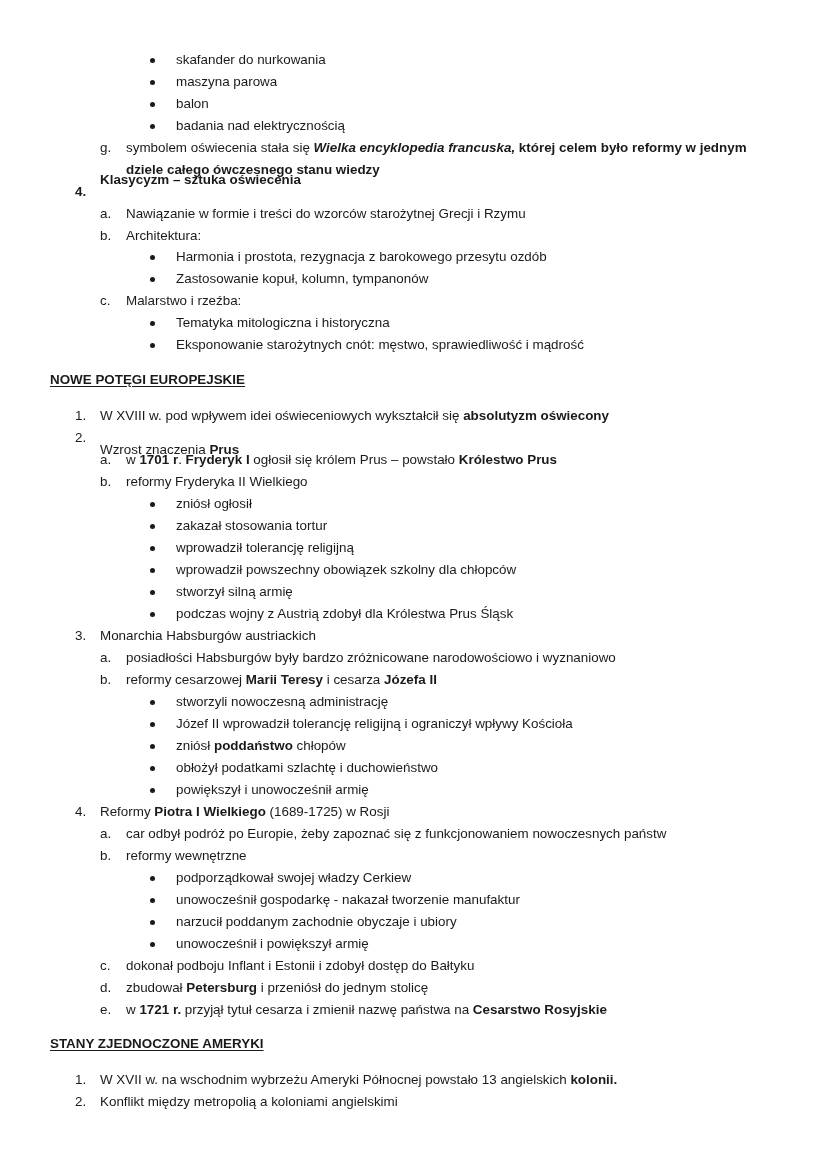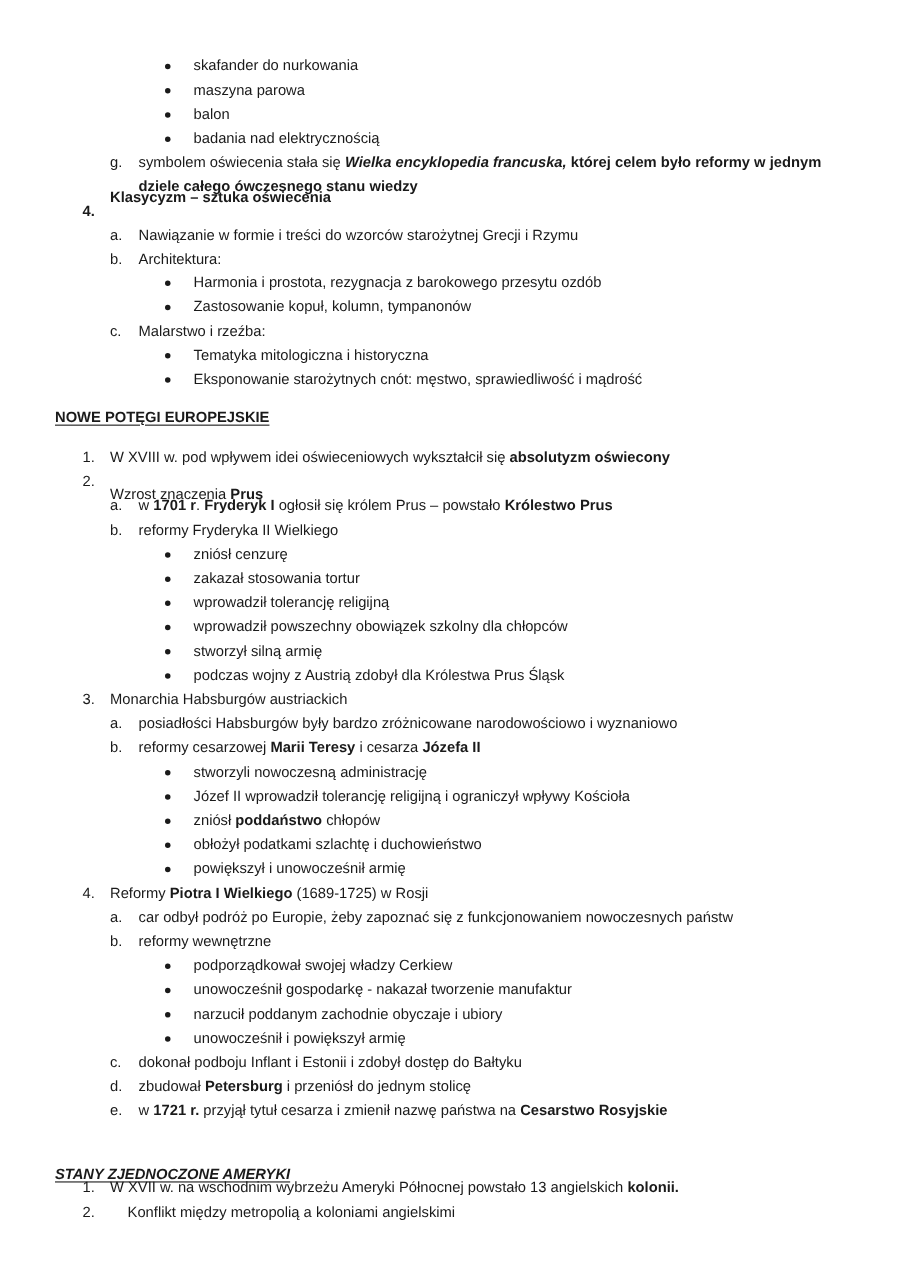--- a/index.html
+++ b/index.html
@@ -45,21 +45,21 @@
     <div class="line heading" style="left: 50px; top: 380px;"><span>NOWE POTĘGI EUROPEJSKIE</span></div>
     <span class="marker" style="left: 75px; top: 416px;">1.</span>
     <div class="line" style="left: 100px; top: 416px;"><span>W XVIII w. pod wpływem idei oświeceniowych wykształcił się </span><span class="" style="font-weight: bold;">absolutyzm oświecony</span></div>
     <span class="marker" style="left: 75px; top: 438px;">2.</span>
     <div class="line" style="left: 100px; top: 438px; margin-top: 12px;"><span>Wzrost znaczenia </span><span class="" style="font-weight: bold;">Prus</span></div>
     <span class="marker" style="left: 100px; top: 460px;">a.</span>
     <div class="line" style="left: 126px; top: 460px;"><span>w </span><span class="" style="font-weight: bold;">1701 r</span><span>. </span><span class="" style="font-weight: bold;">Fryderyk I</span><span> ogłosił się królem Prus – powstało </span><span class="" style="font-weight: bold;">Królestwo Prus</span></div>
     <span class="marker" style="left: 100px; top: 482px;">b.</span>
     <div class="line" style="left: 126px; top: 482px;"><span>reformy Fryderyka II Wielkiego</span></div>
     <span class="bullet" style="left: 150px; top: 504px;"></span>
-    <div class="line" style="left: 176px; top: 504px;"><span>zniósł cenzurę</span></div>
+    <div class="line" style="left: 176px; top: 504px;"><span>zniósł ogłosił</span></div>
     <span class="bullet" style="left: 150px; top: 526px;"></span>
     <div class="line" style="left: 176px; top: 526px;"><span>zakazał stosowania tortur</span></div>
     <span class="bullet" style="left: 150px; top: 548px;"></span>
     <div class="line" style="left: 176px; top: 548px;"><span>wprowadził tolerancję religijną</span></div>
     <span class="bullet" style="left: 150px; top: 570px;"></span>
     <div class="line" style="left: 176px; top: 570px;"><span>wprowadził powszechny obowiązek szkolny dla chłopców</span></div>
     <span class="bullet" style="left: 150px; top: 592px;"></span>
     <div class="line" style="left: 176px; top: 592px;"><span>stworzył silną armię</span></div>
     <span class="bullet" style="left: 150px; top: 614px;"></span>
     <div class="line" style="left: 176px; top: 614px;"><span>podczas wojny z Austrią zdobył dla Królestwa Prus Śląsk</span></div>
@@ -92,18 +92,18 @@
     <span class="bullet" style="left: 150px; top: 922px;"></span>
     <div class="line" style="left: 176px; top: 922px;"><span>narzucił poddanym zachodnie obyczaje i ubiory</span></div>
     <span class="bullet" style="left: 150px; top: 944px;"></span>
     <div class="line" style="left: 176px; top: 944px;"><span>unowocześnił i powiększył armię</span></div>
     <span class="marker" style="left: 100px; top: 966px;">c.</span>
     <div class="line" style="left: 126px; top: 966px;"><span>dokonał podboju Inflant i Estonii i zdobył dostęp do Bałtyku</span></div>
     <span class="marker" style="left: 100px; top: 988px;">d.</span>
     <div class="line" style="left: 126px; top: 988px;"><span>zbudował </span><span class="" style="font-weight: bold;">Petersburg</span><span> i przeniósł do jednym stolicę</span></div>
     <span class="marker" style="left: 100px; top: 1010px;">e.</span>
     <div class="line" style="left: 126px; top: 1010px;"><span>w </span><span class="" style="font-weight: bold;">1721 r.</span><span> przyjął tytuł cesarza i zmienił nazwę państwa na </span><span class="" style="font-weight: bold;">Cesarstwo Rosyjskie</span></div>
-    <div class="line heading" style="left: 50px; top: 1068px; font-style: italic;"><span>STANY ZJEDNOCZONE AMERYKI</span></div>
+    <div class="line heading" style="left: 50px; top: 1044px;"><span>STANY ZJEDNOCZONE AMERYKI</span></div>
     <span class="marker" style="left: 75px; top: 1080px;">1.</span>
     <div class="line" style="left: 100px; top: 1080px;"><span>W XVII w. na wschodnim wybrzeżu Ameryki Północnej powstało 13 angielskich </span><span class="" style="font-weight: bold;">kolonii.</span></div>
     <span class="marker" style="left: 75px; top: 1102px;">2.</span>
-    <div class="line" style="left: 116px; top: 1102px;"><span>Konflikt między metropolią a koloniami angielskimi</span></div>
+    <div class="line" style="left: 100px; top: 1102px;"><span>Konflikt między metropolią a koloniami angielskimi</span></div>
   </div>
 
 </body></html>

